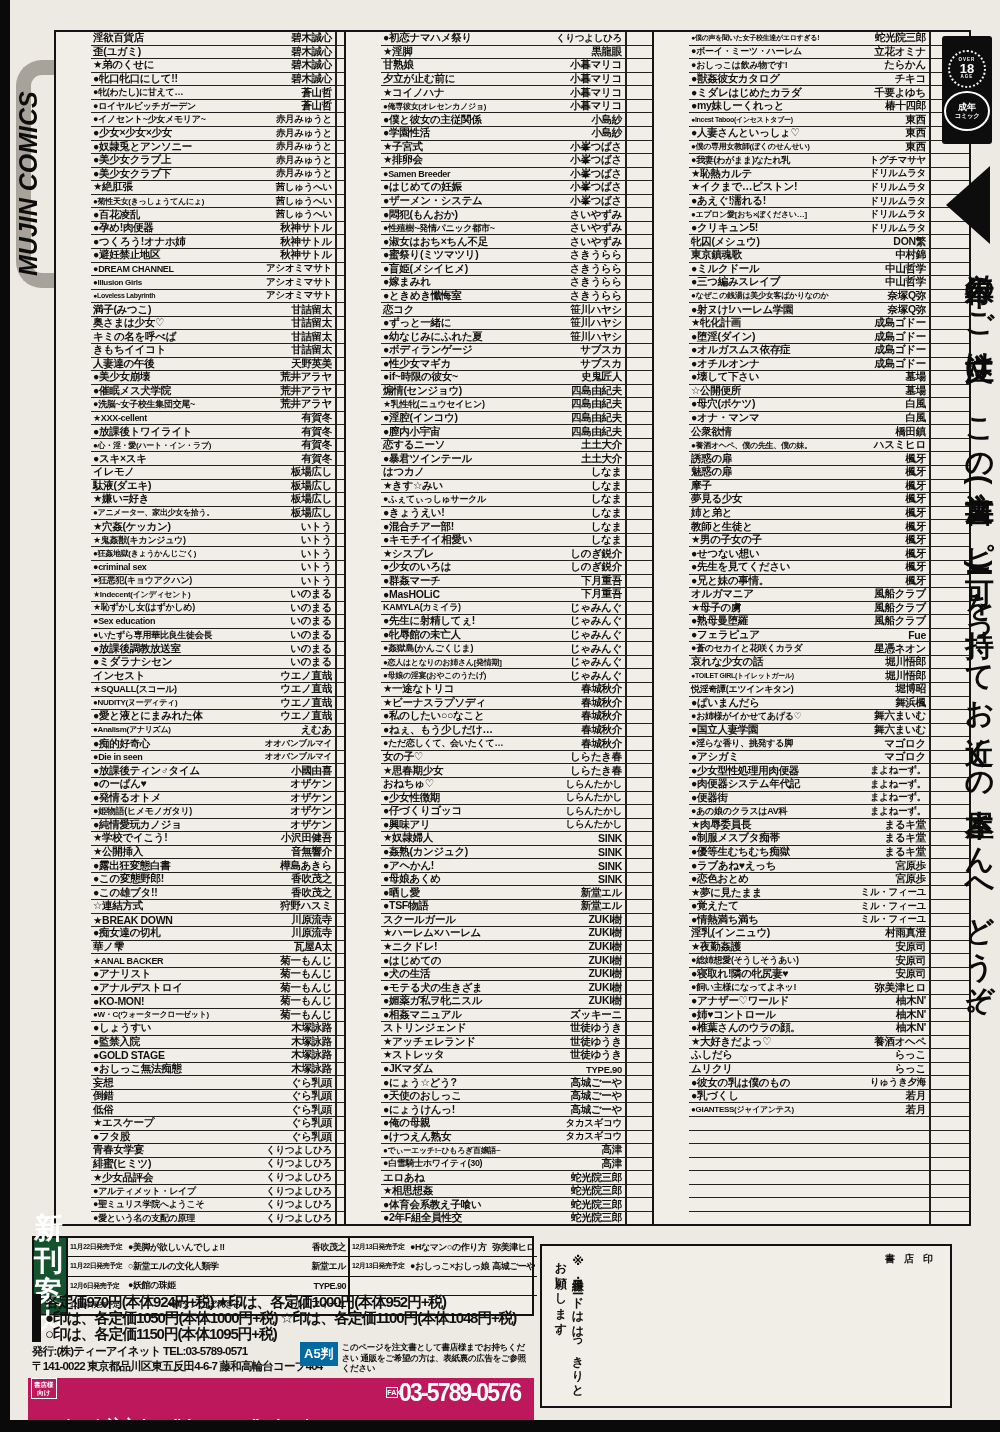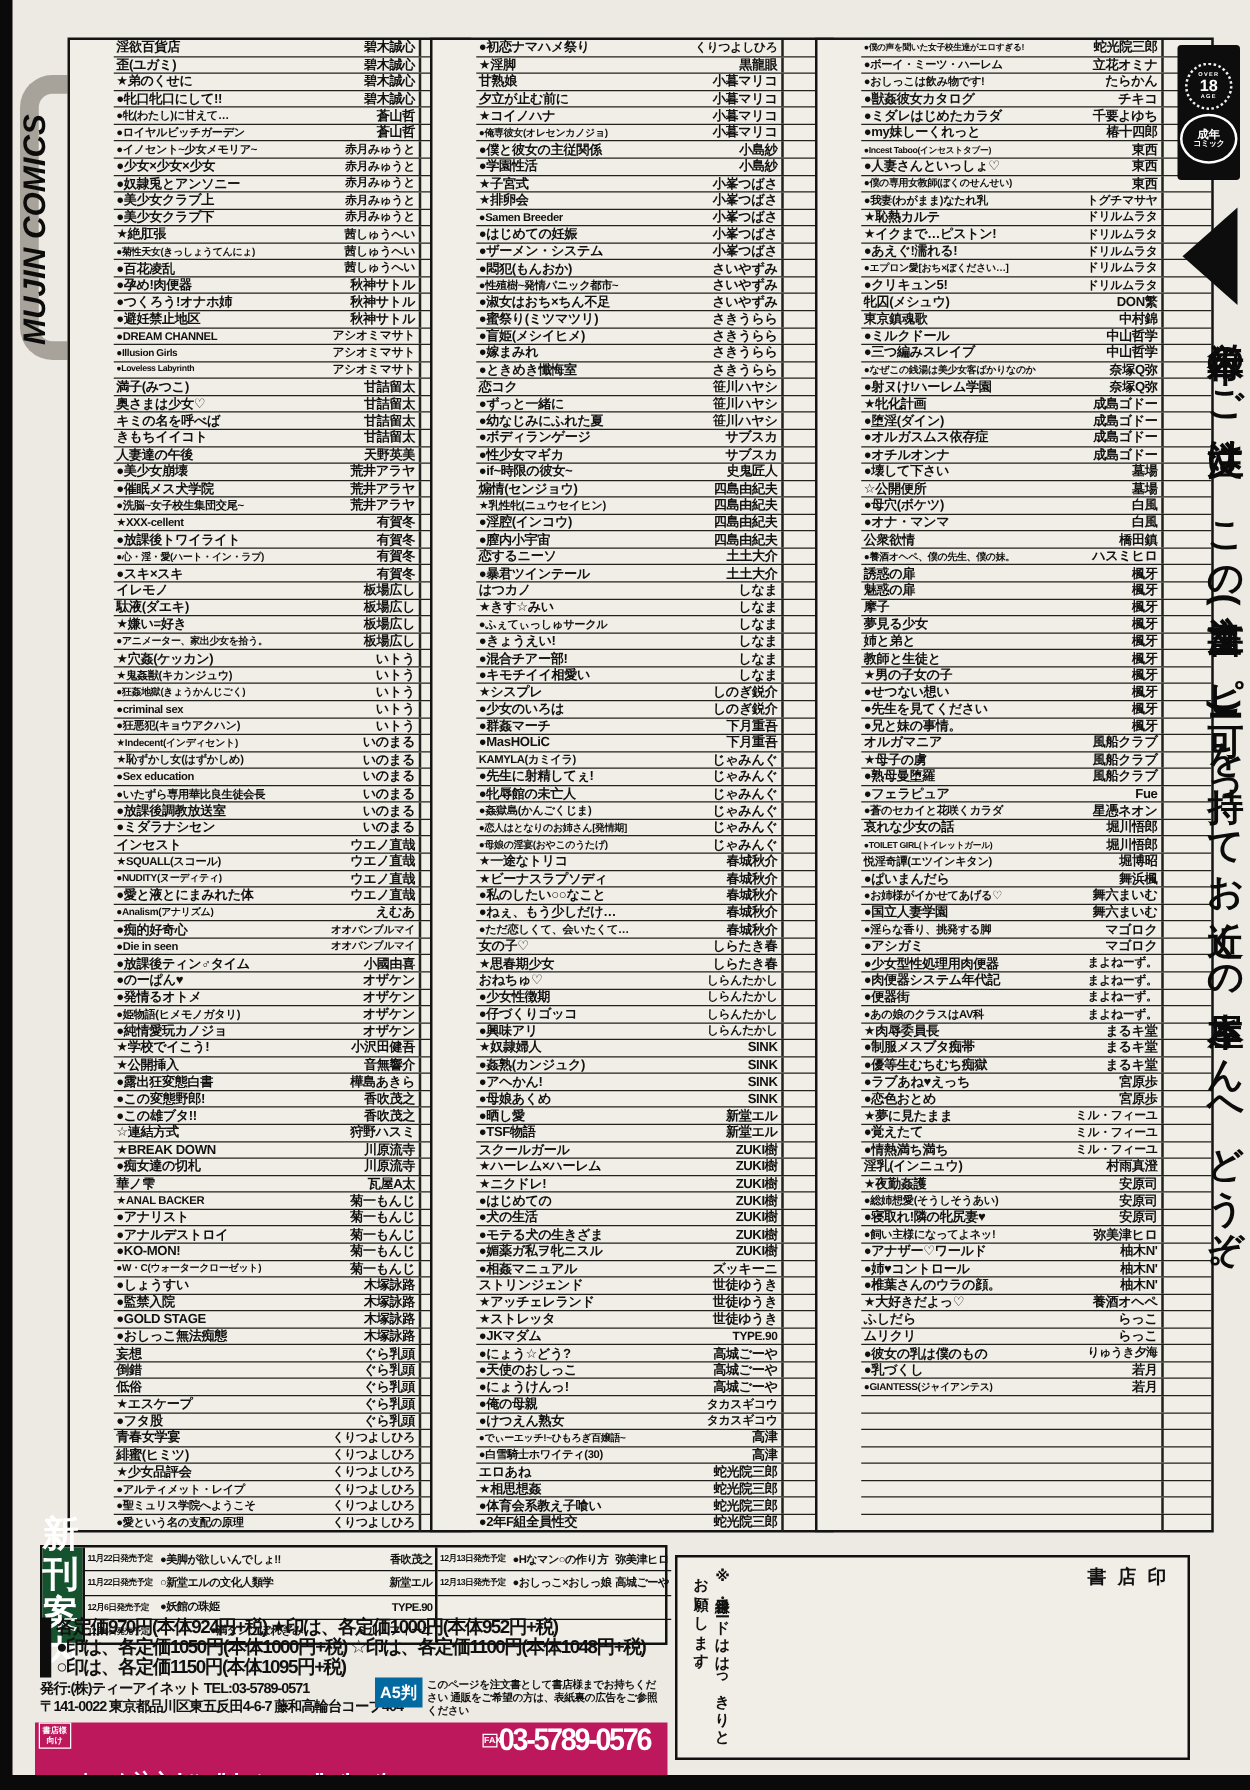--- a/index.html
+++ b/index.html
@@ -95,21 +95,21 @@
   #fax-block{flex:none;display:flex;align-items:center;margin-left:2px;}
   #fax-label{font-size:7px;font-weight:bold;line-height:7px;width:10px;text-align:center;
     border:1px solid #fff;padding:1px 0;margin-right:1px;}
   #fax-number{font-size:25px;font-weight:900;letter-spacing:-2px;transform:scaleX(0.92);transform-origin:left;}
 
   
   #stampbox{position:absolute;left:540px;top:1244px;width:408px;height:160px;border:2.5px solid #111;
     background:#f1eee7;}
   #stamp-note{position:absolute;left:10px;top:8px;height:146px;writing-mode:vertical-rl;
     font-size:12px;font-weight:bold;line-height:17px;letter-spacing:1px;}
-  #stamp-label{position:absolute;right:8px;top:6px;font-size:15px;font-weight:900;letter-spacing:9px;}
+  #stamp-label{position:absolute;right:8px;top:6px;font-size:10px;font-weight:900;letter-spacing:9px;}
 </style>
 </head>
 <body>
 
 <div id="page">
 
   <div id="edge-left" class="edge"></div>
 
   <div id="logo-bracket"></div>
   <div id="logo-text">MUJIN COMICS</div>

